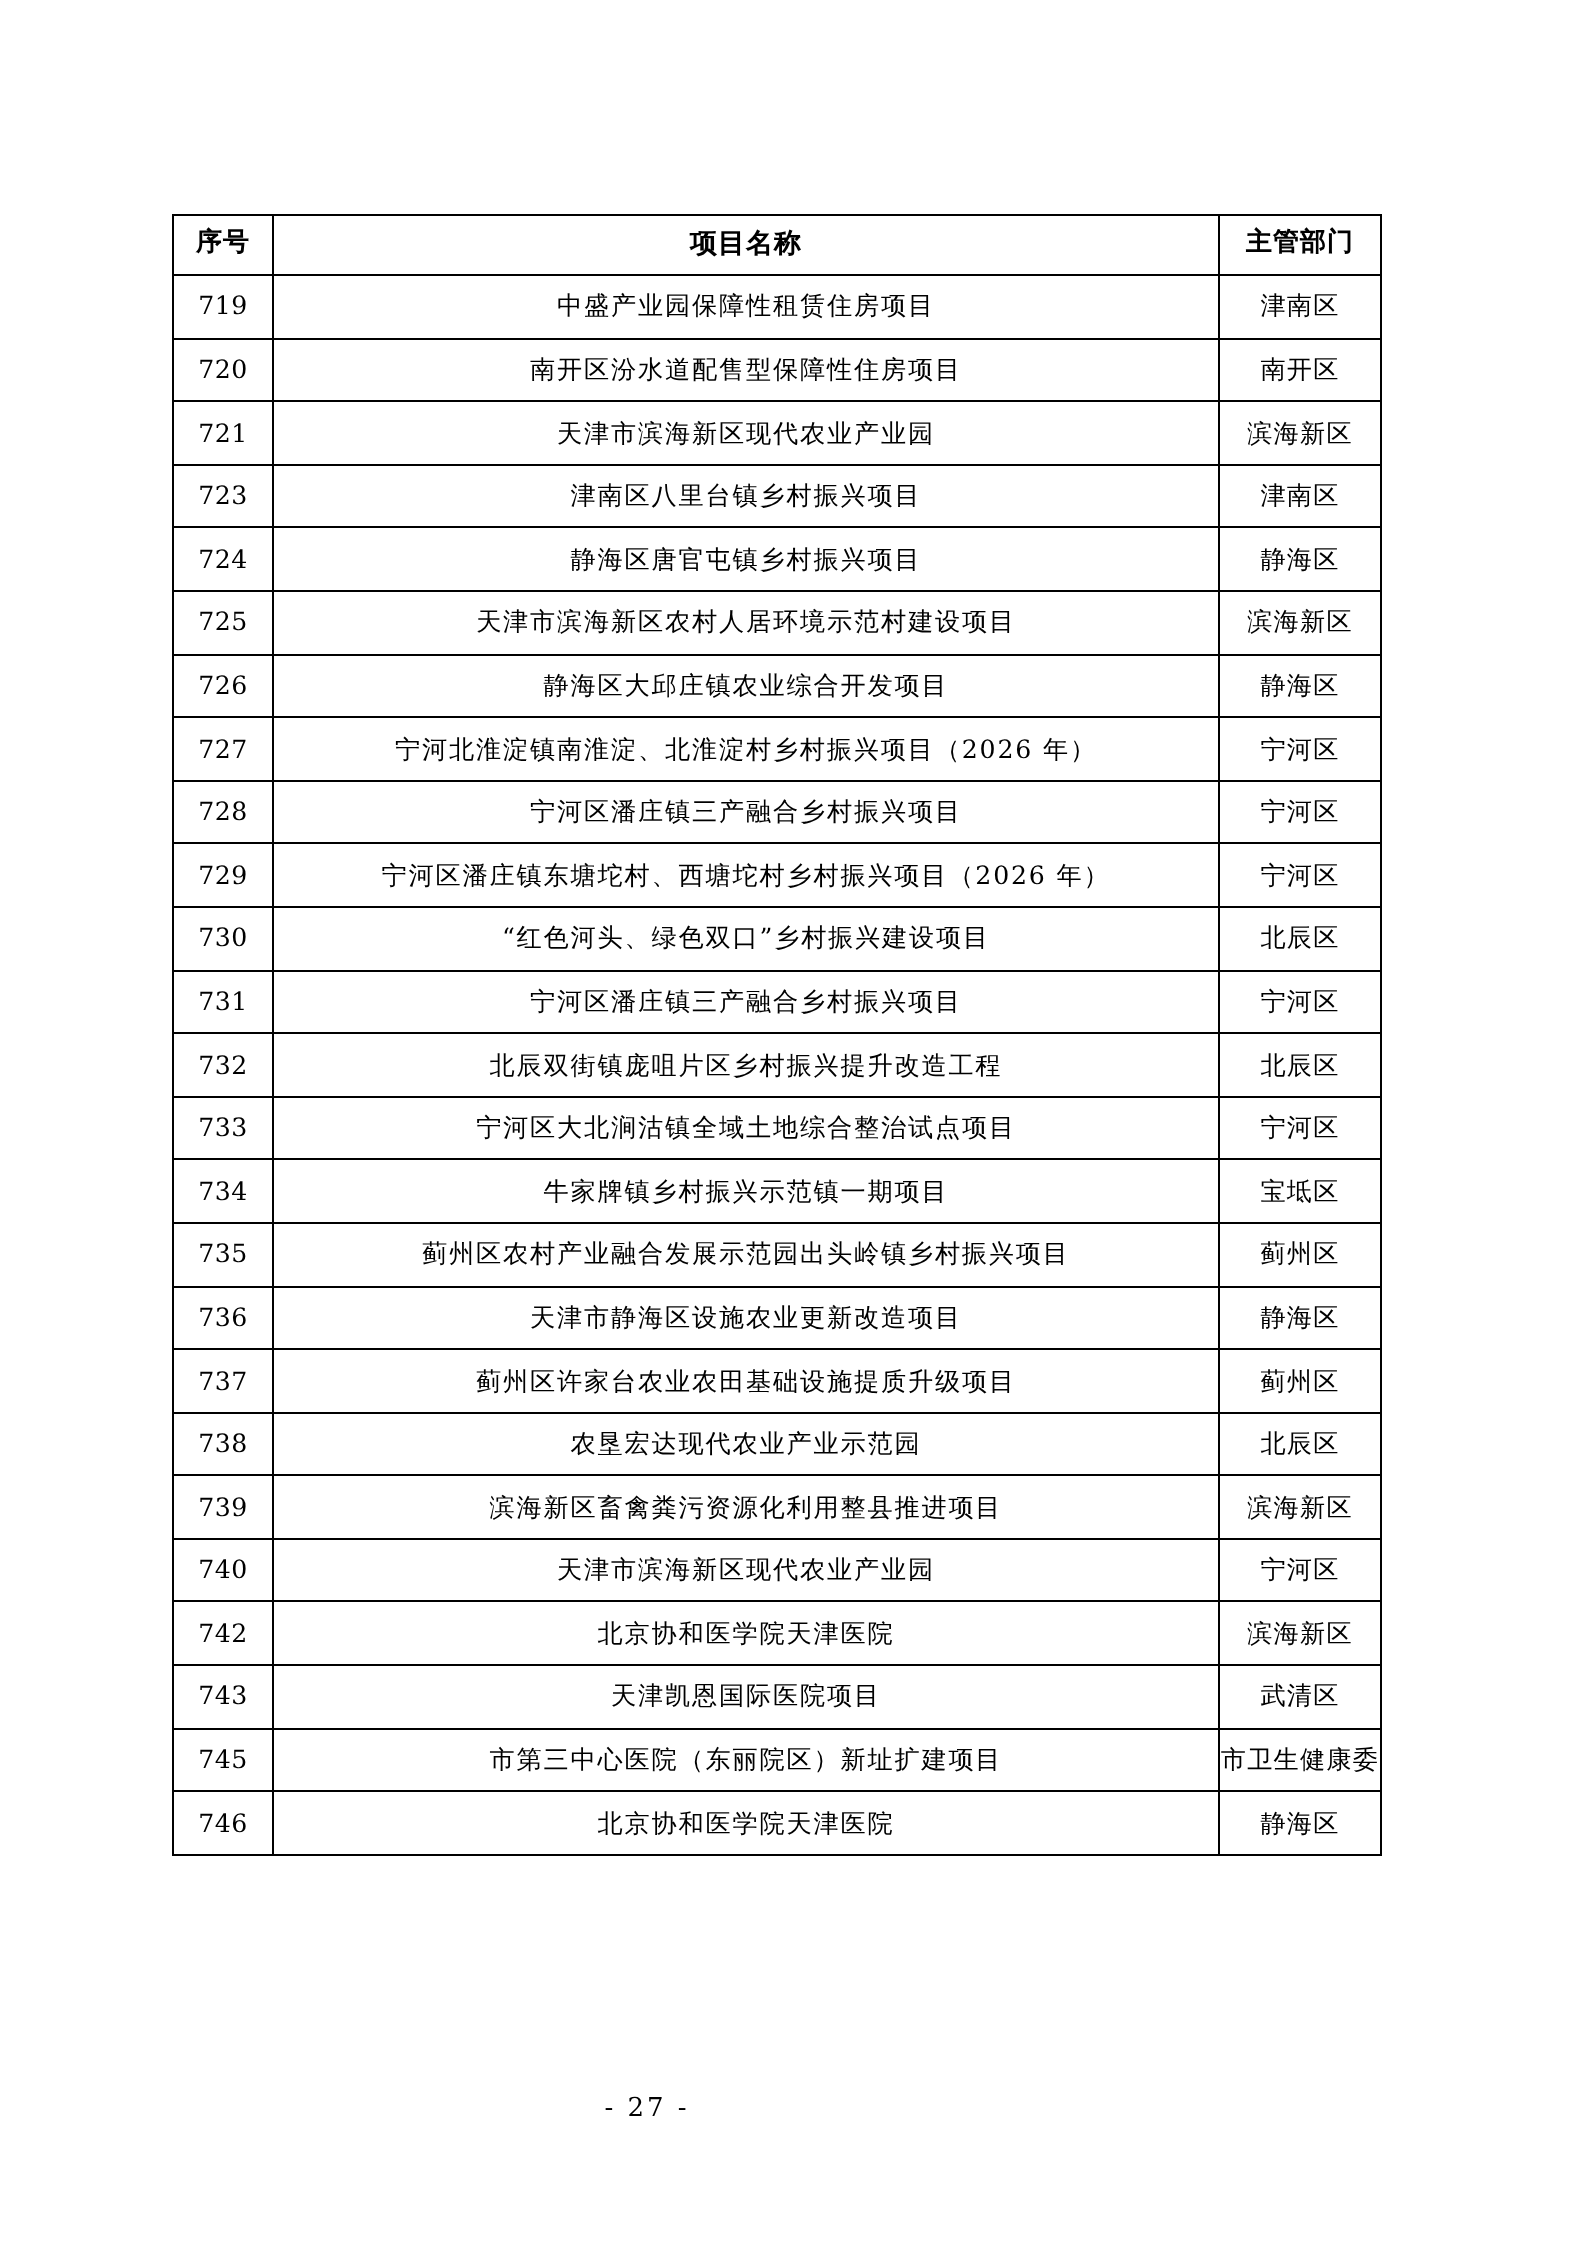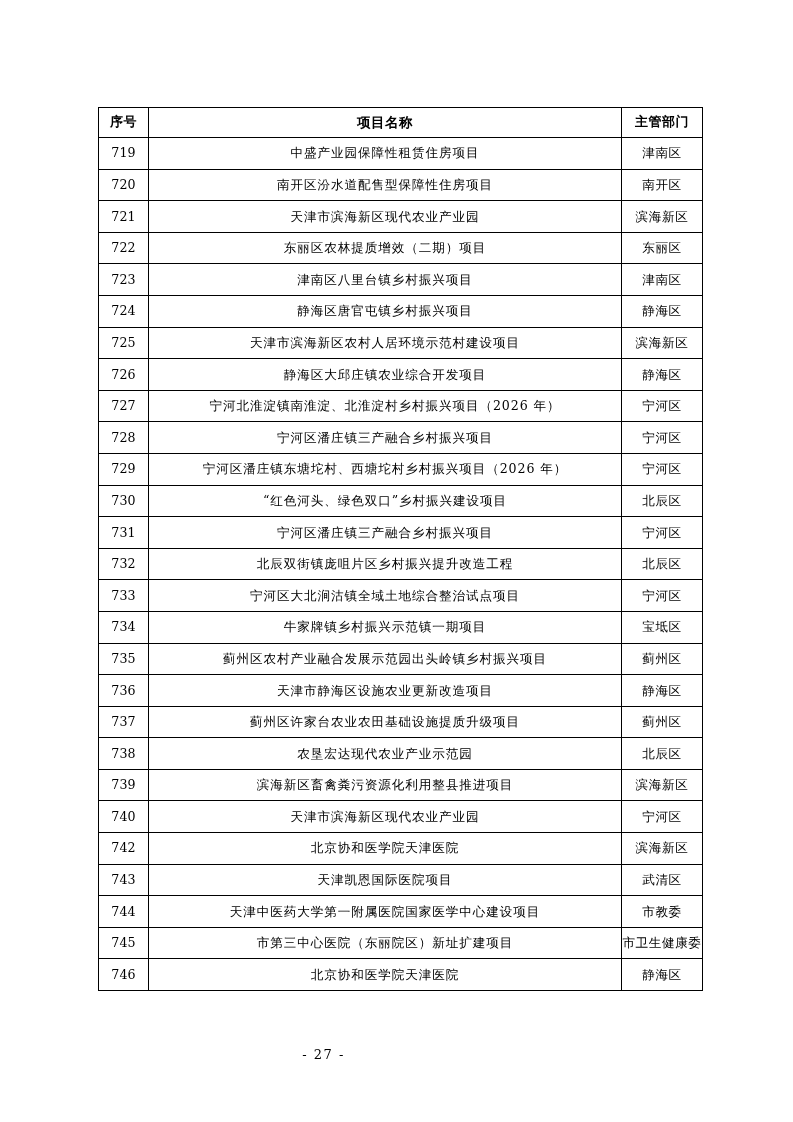--- a/index.html
+++ b/index.html
@@ -18,21 +18,21 @@
   .page {
     position: absolute;
     left: 0;
     top: 0;
     width: 793px;
     height: 1122px;
     background: #ffffff;
   }
   .table-wrap {
     position: absolute;
-    left: 98px;
+    left: 86px;
     top: 107px;
     width: 604px;
   }
   table.project-table {
     border-collapse: collapse;
     width: 604px;
     table-layout: fixed;
     border: 1px solid #000;
   }
   table.project-table col.col-seq   { width: 50px; }
@@ -119,25 +119,20 @@
             <td class="cell-seq">720</td>
             <td class="cell-name">南开区汾水道配售型保障性住房项目</td>
             <td class="cell-dept">南开区</td>
           </tr>
           <tr>
             <td class="cell-seq">721</td>
             <td class="cell-name">天津市滨海新区现代农业产业园</td>
             <td class="cell-dept">滨海新区</td>
           </tr>
           <tr>
-            <td class="cell-seq">722</td>
-            <td class="cell-name">东丽区农林提质增效（二期）项目</td>
-            <td class="cell-dept">东丽区</td>
-          </tr>
-          <tr>
             <td class="cell-seq">723</td>
             <td class="cell-name">津南区八里台镇乡村振兴项目</td>
             <td class="cell-dept">津南区</td>
           </tr>
           <tr>
             <td class="cell-seq">724</td>
             <td class="cell-name">静海区唐官屯镇乡村振兴项目</td>
             <td class="cell-dept">静海区</td>
           </tr>
           <tr>
@@ -224,25 +219,20 @@
             <td class="cell-seq">742</td>
             <td class="cell-name">北京协和医学院天津医院</td>
             <td class="cell-dept">滨海新区</td>
           </tr>
           <tr>
             <td class="cell-seq">743</td>
             <td class="cell-name">天津凯恩国际医院项目</td>
             <td class="cell-dept">武清区</td>
           </tr>
           <tr>
-            <td class="cell-seq">744</td>
-            <td class="cell-name">天津中医药大学第一附属医院国家医学中心建设项目</td>
-            <td class="cell-dept">市教委</td>
-          </tr>
-          <tr>
             <td class="cell-seq">745</td>
             <td class="cell-name">市第三中心医院（东丽院区）新址扩建项目</td>
             <td class="cell-dept">市卫生健康委</td>
           </tr>
           <tr>
             <td class="cell-seq">746</td>
             <td class="cell-name">北京协和医学院天津医院</td>
             <td class="cell-dept">静海区</td>
           </tr>
         </tbody>

